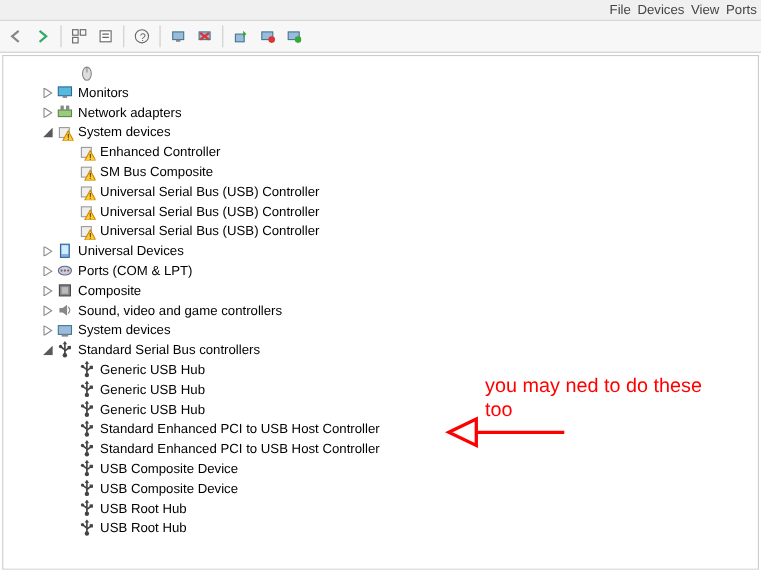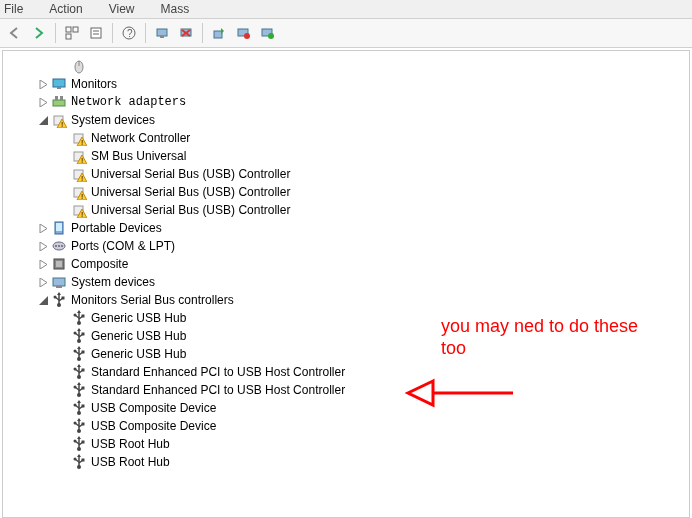--- a/index.html
+++ b/index.html
@@ -11,21 +11,22 @@
     width: 692px;
     height: 518px;
     overflow: hidden;
     color: #000;
   }
   .menubar {
     background: #f0f0f0;
     padding: 2px 4px;
     border-bottom: 1px solid #d0d0d0;
     display: flex;
-    gap: 26px;
+    gap: 6px;
+    justify-content: flex-end;
   }
   .menubar span { color: #444; }
   .toolbar {
     background: #f7f7f7;
     padding: 3px 4px;
     border-bottom: 1px solid #d0d0d0;
     display: flex;
     align-items: center;
     gap: 2px;
   }
@@ -70,36 +71,37 @@
   }
   .label { cursor: default; }
   
   
   .annotation-text {
     position: absolute;
     color: #ff0000;
     font-size: 18px;
     font-family: Arial, sans-serif;
     line-height: 1.2;
+    margin-top: 24px;
   }
   .arrow {
     position: absolute;
     stroke: #ff0000;
     fill: none;
     stroke-width: 3;
   }
 </style>
 </head>
 <body>
 
 <div class="menubar">
   <span>File</span>
-  <span>Action</span>
+  <span>Devices</span>
   <span>View</span>
-  <span>Mass</span>
+  <span>Ports</span>
 </div>
 
 <div class="toolbar">
   <div class="tbtn">
       <svg width="14" height="14">
         <path d="M9 2 L3 7 L9 12" stroke="#888" stroke-width="2" fill="none"></path>
       </svg>
     </div>
   <div class="tbtn">
       <svg width="14" height="14">
@@ -189,21 +191,21 @@
         </svg>
       </span>
       <span class="dev-icon">
         <svg width="16" height="16">
           <rect x="2" y="3" width="12" height="8" fill="#5bd" stroke="#369"></rect>
           <rect x="6" y="11" width="4" height="2" fill="#888"></rect>
         </svg>
       </span>
       <span class="label">Monitors</span>
     </div>
-    <div class="node" style="padding-left: 26px; font-family: Liberation Mono, monospace;">
+    <div class="node" style="padding-left: 26px;">
       <span class="expander">
         <svg width="9" height="9">
           <polygon points="1,0 8,4.5 1,9" fill="none" stroke="#888"></polygon>
         </svg>
       </span>
       <span class="dev-icon">
         <svg width="16" height="16">
           <rect x="2" y="6" width="12" height="6" fill="#9c7" stroke="#585"></rect>
           <rect x="4" y="2" width="3" height="4" fill="#888"></rect>
           <rect x="9" y="2" width="3" height="4" fill="#888"></rect>
@@ -228,32 +230,32 @@
     </div>
     <div class="node" style="padding-left: 46px;">
       <span class="spacer"></span>
       <span class="dev-icon">
         <svg width="16" height="16">
           <rect x="3" y="4" width="9" height="9" fill="#eee" stroke="#999"></rect>
           <polygon points="11,7 16,16 6,16" fill="#fc3" stroke="#c80"></polygon>
           <text x="10" y="15" font-size="8" fill="#000">!</text>
         </svg>
       </span>
-      <span class="label">Network Controller</span>
+      <span class="label">Enhanced Controller</span>
     </div>
     <div class="node" style="padding-left: 46px;">
       <span class="spacer"></span>
       <span class="dev-icon">
         <svg width="16" height="16">
           <rect x="3" y="4" width="9" height="9" fill="#eee" stroke="#999"></rect>
           <polygon points="11,7 16,16 6,16" fill="#fc3" stroke="#c80"></polygon>
           <text x="10" y="15" font-size="8" fill="#000">!</text>
         </svg>
       </span>
-      <span class="label">SM Bus Universal</span>
+      <span class="label">SM Bus Composite</span>
     </div>
     <div class="node" style="padding-left: 46px;">
       <span class="spacer"></span>
       <span class="dev-icon">
         <svg width="16" height="16">
           <rect x="3" y="4" width="9" height="9" fill="#eee" stroke="#999"></rect>
           <polygon points="11,7 16,16 6,16" fill="#fc3" stroke="#c80"></polygon>
           <text x="10" y="15" font-size="8" fill="#000">!</text>
         </svg>
       </span>
@@ -286,21 +288,21 @@
         <svg width="9" height="9">
           <polygon points="1,0 8,4.5 1,9" fill="none" stroke="#888"></polygon>
         </svg>
       </span>
       <span class="dev-icon">
         <svg width="16" height="16">
           <rect x="4" y="2" width="8" height="12" fill="#8ad" stroke="#369"></rect>
           <rect x="5" y="3" width="6" height="8" fill="#cef"></rect>
         </svg>
       </span>
-      <span class="label">Portable Devices</span>
+      <span class="label">Universal Devices</span>
     </div>
     <div class="node" style="padding-left: 26px;">
       <span class="expander">
         <svg width="9" height="9">
           <polygon points="1,0 8,4.5 1,9" fill="none" stroke="#888"></polygon>
         </svg>
       </span>
       <span class="dev-icon">
         <svg width="16" height="16">
           <ellipse cx="8" cy="8" rx="6" ry="4" fill="#ccd" stroke="#668"></ellipse>
@@ -326,20 +328,34 @@
       <span class="label">Composite</span>
     </div>
     <div class="node" style="padding-left: 26px;">
       <span class="expander">
         <svg width="9" height="9">
           <polygon points="1,0 8,4.5 1,9" fill="none" stroke="#888"></polygon>
         </svg>
       </span>
       <span class="dev-icon">
         <svg width="16" height="16">
+          <polygon points="3,6 6,6 10,3 10,13 6,10 3,10" fill="#888"></polygon>
+          <path d="M11 5 Q14 8 11 11" stroke="#888" fill="none"></path>
+        </svg>
+      </span>
+      <span class="label">Sound, video and game controllers</span>
+    </div>
+    <div class="node" style="padding-left: 26px;">
+      <span class="expander">
+        <svg width="9" height="9">
+          <polygon points="1,0 8,4.5 1,9" fill="none" stroke="#888"></polygon>
+        </svg>
+      </span>
+      <span class="dev-icon">
+        <svg width="16" height="16">
           <rect x="2" y="4" width="12" height="8" fill="#9bd" stroke="#478"></rect>
           <rect x="5" y="12" width="6" height="2" fill="#888"></rect>
         </svg>
       </span>
       <span class="label">System devices</span>
     </div>
     <div class="node" style="padding-left: 26px;">
       <span class="expander">
         <svg width="9" height="9">
           <polygon points="0,9 9,0 9,9" fill="#595959"></polygon>
@@ -349,21 +365,21 @@
         <svg width="16" height="16">
           <circle cx="8" cy="13" r="2" fill="#444"></circle>
           <line x1="8" y1="13" x2="8" y2="2" stroke="#444" stroke-width="1.5"></line>
           <line x1="8" y1="8" x2="4" y2="5" stroke="#444" stroke-width="1.5"></line>
           <line x1="8" y1="9" x2="12" y2="6" stroke="#444" stroke-width="1.5"></line>
           <circle cx="4" cy="5" r="1.5" fill="#444"></circle>
           <rect x="10.5" y="4.5" width="3" height="3" fill="#444"></rect>
           <polygon points="8,0 6,3 10,3" fill="#444"></polygon>
         </svg>
       </span>
-      <span class="label">Monitors Serial Bus controllers</span>
+      <span class="label">Standard Serial Bus controllers</span>
     </div>
     <div class="node" style="padding-left: 46px;">
       <span class="spacer"></span>
       <span class="dev-icon">
         <svg width="16" height="16">
           <circle cx="8" cy="13" r="2" fill="#444"></circle>
           <line x1="8" y1="13" x2="8" y2="2" stroke="#444" stroke-width="1.5"></line>
           <line x1="8" y1="8" x2="4" y2="5" stroke="#444" stroke-width="1.5"></line>
           <line x1="8" y1="9" x2="12" y2="6" stroke="#444" stroke-width="1.5"></line>
           <circle cx="4" cy="5" r="1.5" fill="#444"></circle>

